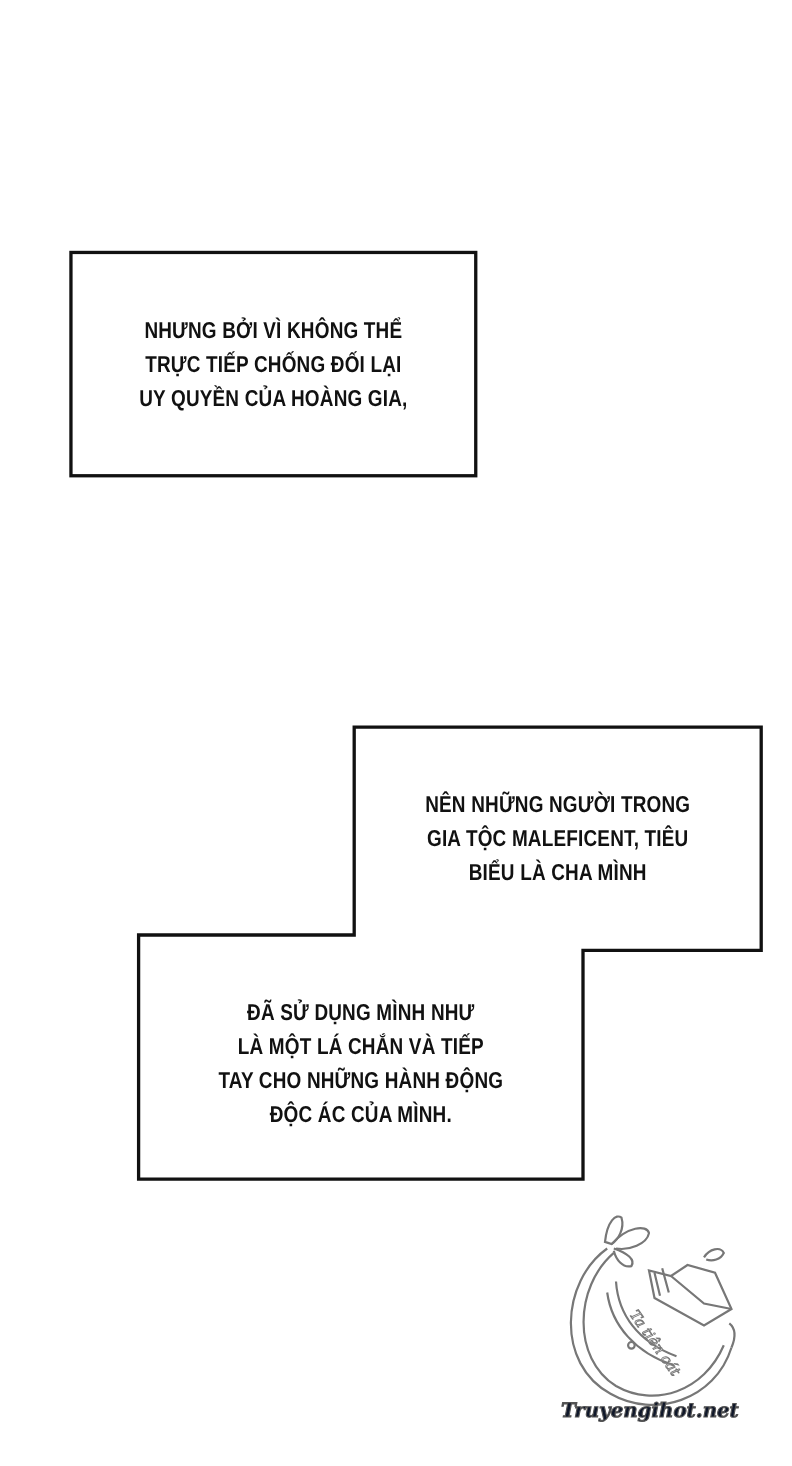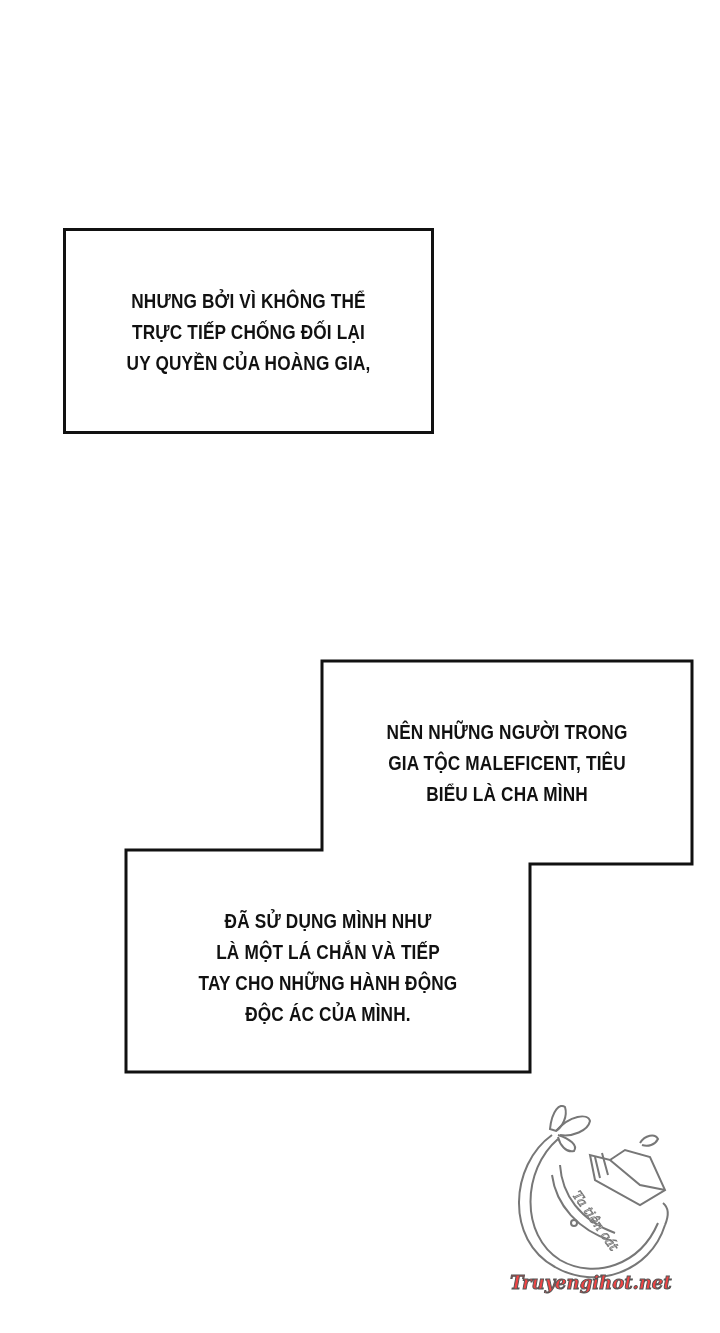--- a/index.html
+++ b/index.html
@@ -27,21 +27,21 @@
   svg.outline { position: absolute; left: 0; top: 0; }
   .watermark { position: absolute; left: 500px; top: 1095px; width: 210px; height: 200px; }
   .watermark-text {
     position: absolute;
     left: 510px; top: 1272px;
     width: 160px;
     font-family: "DejaVu Serif", serif;
     font-style: italic;
     font-weight: bold;
     font-size: 18px;
-    color: #ef4444;
+    color: #0f172a;
     -webkit-text-stroke: 1px #555555;
     text-align: center;
     white-space: nowrap;
   }
 </style>
 </head>
 <body>
 
 <div class="panel-box" style="left:63px; top:228px; width:371px; height:206px;"></div>
 <div class="caption" style="left:63px; top:285px; width:371px;">

